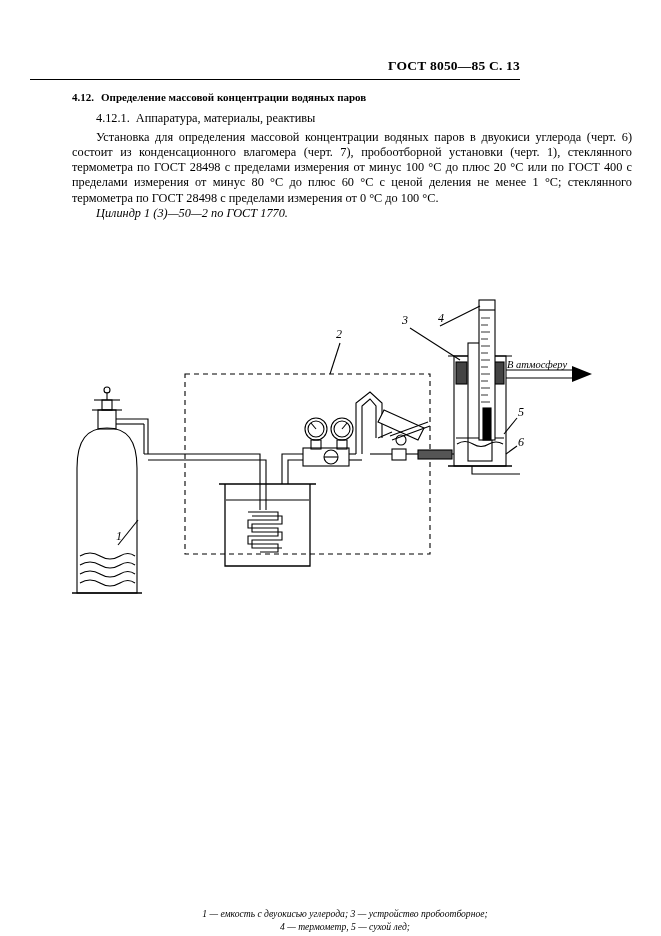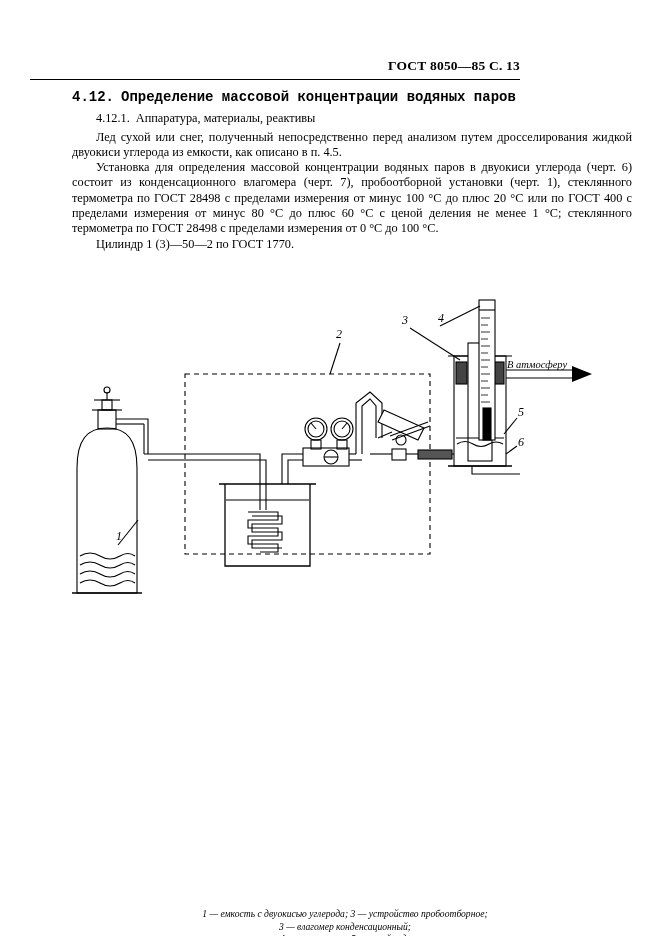--- a/index.html
+++ b/index.html
@@ -42,37 +42,36 @@
     position: absolute;
     left: 72px;
     top: 90px;
     width: 560px;
     font-size: 12.3px;
     line-height: 15.3px;
     text-align: justify;
   }
   .sec-title {
     font-weight: bold;
-    font-size: 14px;
+    font-size: 11px;
     margin-bottom: 6px;
-    font-family: Liberation Mono, monospace;
   }
   .sec-title .num { margin-right: 7px; }
   .sub-title {
     margin-left: 24px;
     margin-bottom: 3px;
     font-family: Liberation Serif, serif;
   }
   .sub-title .num { margin-right: 6px; }
   p.para {
     margin: 0 0 0 0;
     text-indent: 24px;
     text-align: justify;
   }
-  p.para.last { text-align: left; }
+  p.para.last { text-align: left; font-style: italic; }
   sup { font-size: 8.5px; vertical-align: super; }
 
   
   .figure {
     position: absolute;
     left: 20px;
     top: 288px;
     width: 620px;
     height: 420px;
   }
@@ -101,21 +100,20 @@
 
     <div class="sec-title">
       <span class="num">4.12.</span><span>Определение массовой концентрации водяных паров</span>
     </div>
 
     <div class="sub-title">
       <span class="num">4.12.1.</span><span>Аппаратура, материалы, реактивы</span>
     </div>
 
 
-    <p class="para">Лед сухой или снег, полученный непосредственно перед анализом путем дросселирования жидкой двуокиси углерода из емкости, как описано в п. 4.5.</p>
 
     <p class="para">Установка для определения массовой концентрации водяных паров в двуокиси углерода (черт. 6) состоит из конденсационного влагомера (черт. 7), пробоотборной установки (черт. 1), стеклянного термометра по ГОСТ 28498 с пределами измерения от минус 100 °С до плюс 20 °С или по ГОСТ 400 с пределами измерения от минус 80 °С до плюс 60 °С с ценой деления не менее 1 °С; стеклянного термометра по ГОСТ 28498 с пределами измерения от 0 °С до 100 °С.</p>
 
     <p class="para last">Цилиндр 1 (3)—50—2 по ГОСТ 1770.</p>
   </div>
 
   <div class="figure">
     <svg class="fig-svg" width="620" height="420" viewBox="0 0 620 420">
       <g fill="none" stroke="#000" stroke-width="1.1">
 
@@ -251,20 +249,19 @@
         <text x="418" y="34">4</text>
         <text x="498" y="128">5</text>
         <text x="498" y="158">6</text>
         <text x="96" y="252">1</text>
         <text x="487" y="80" font-size="10.5">В атмосферу</text>
       </g>
     </svg>
 
     <div class="caption">
       <div><i>1 — емкость с двуокисью углерода; 3 — устройство пробоотборное;</i></div>
-      <div><i>3 — влагомер конденсационный;</i></div>
       <div><i>4 — термометр, 5 — сухой лед;</i></div>
 
     </div>
 
   </div>
 
 </div>
 
 </body></html>

